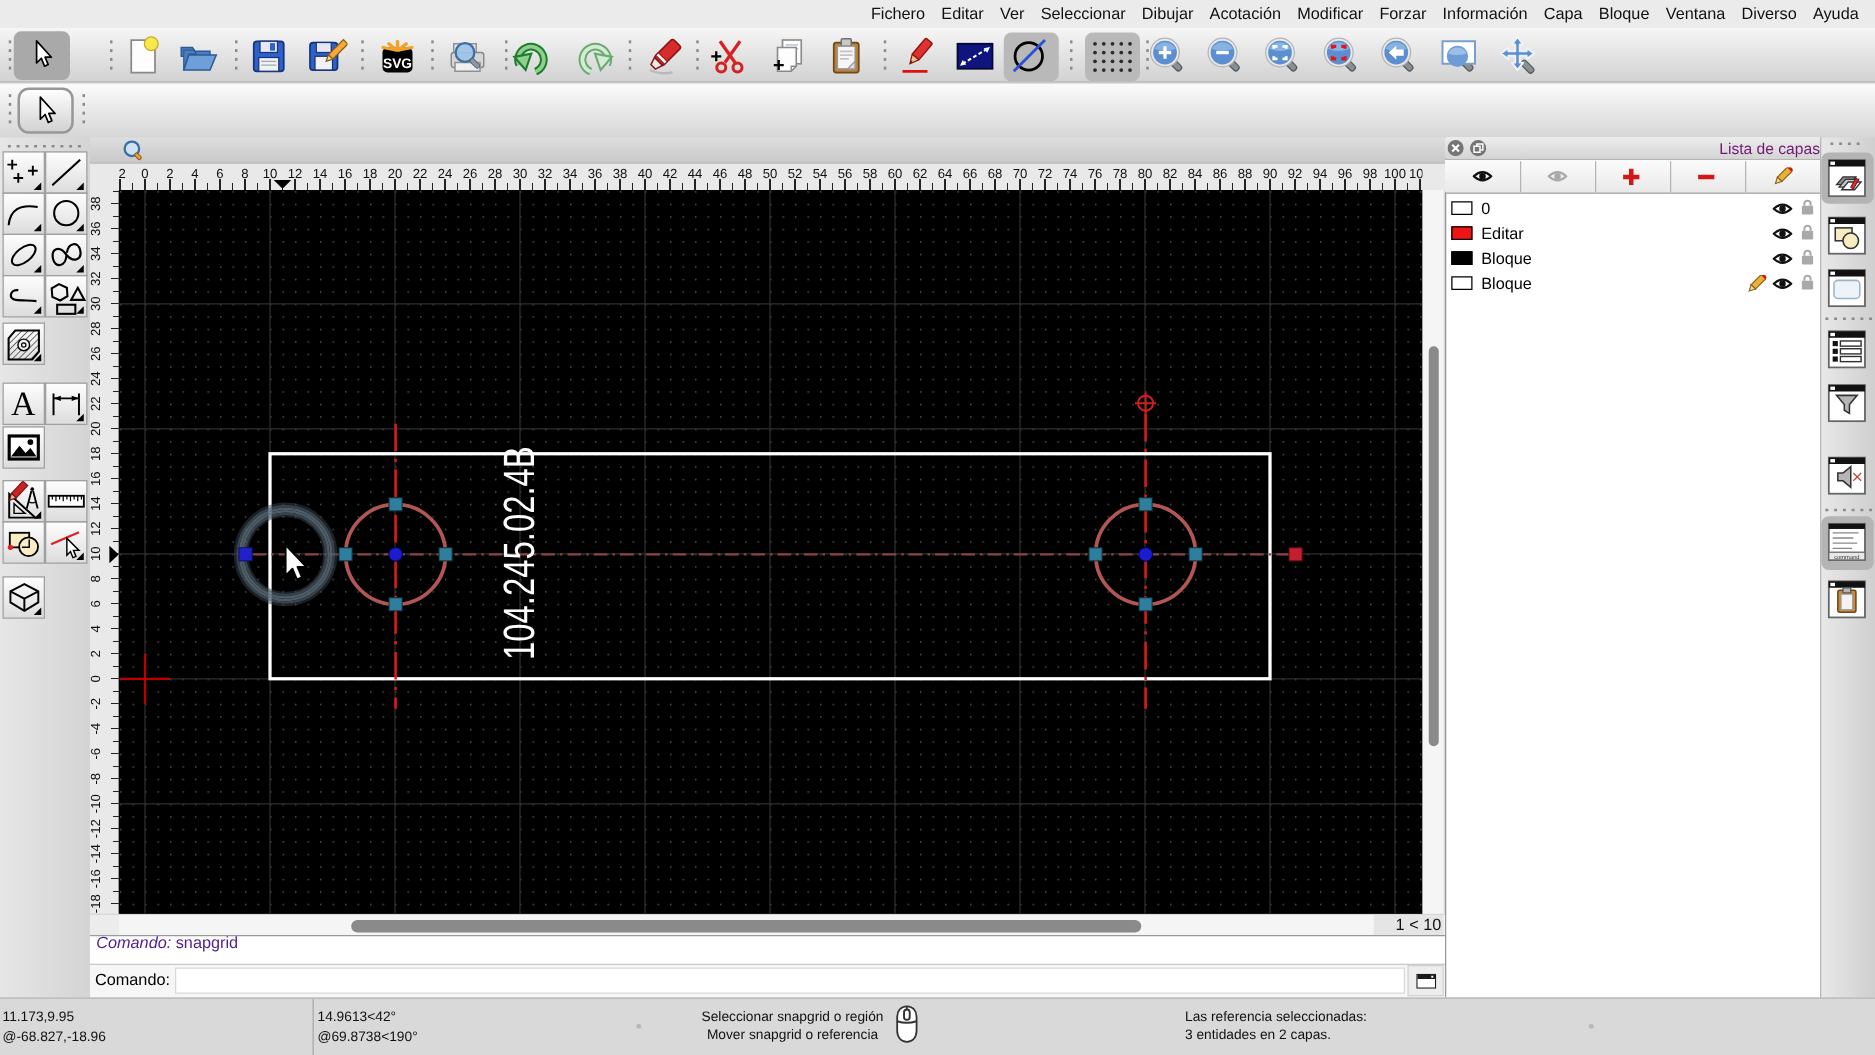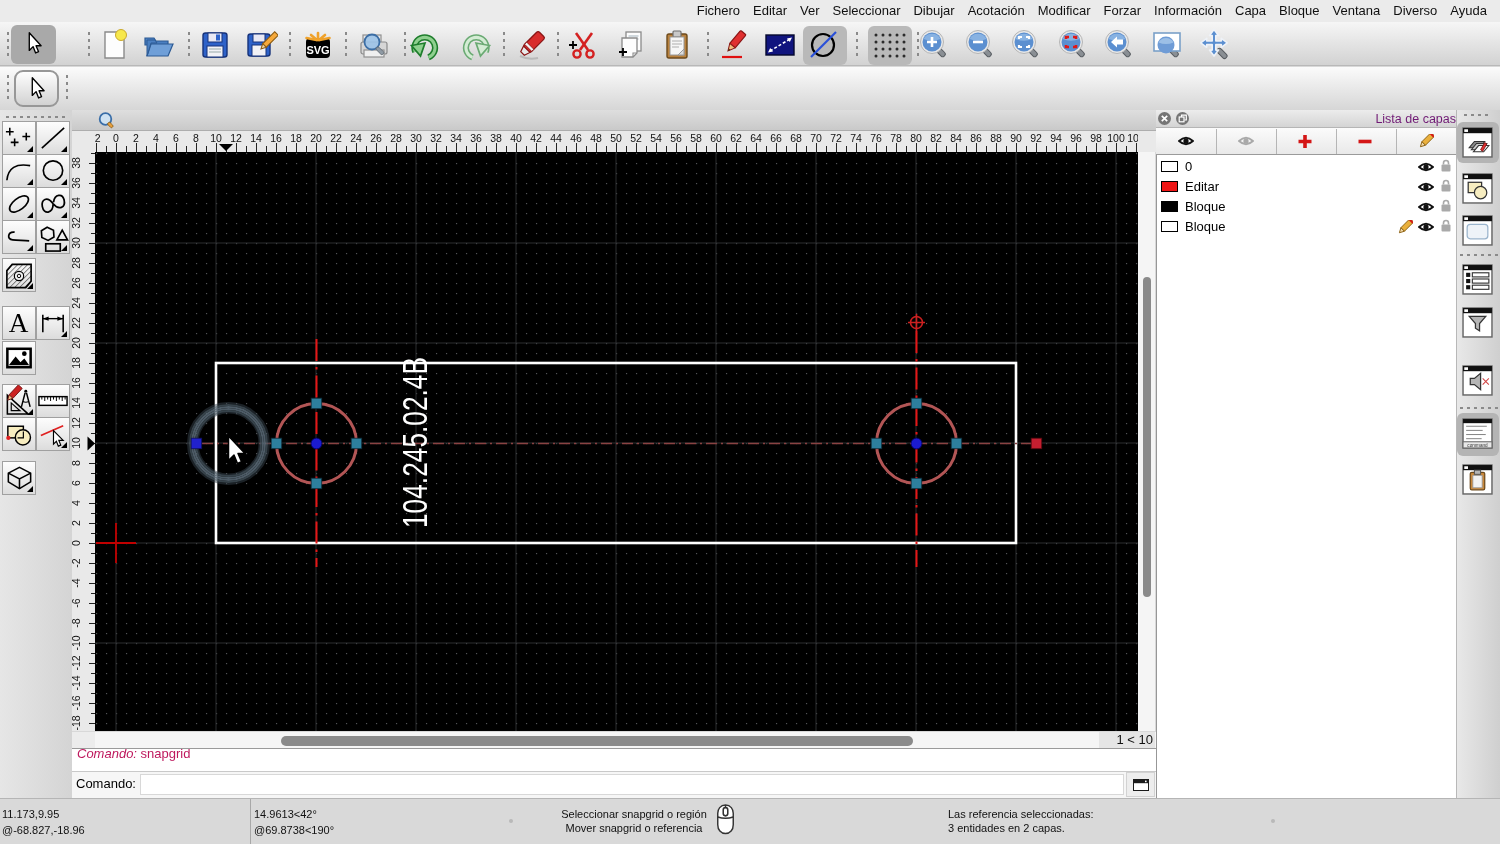--- a/index.html
+++ b/index.html
@@ -646,21 +646,21 @@
       <text x="332" y="376" transform="rotate(-90 332 376)" font-family="Liberation Sans" font-size="35" fill="#fff" textLength="171" lengthAdjust="spacingAndGlyphs">104.245.02.4B</text>
       <path d="M133.5 284 L133.5 308.5 L139 303 L142.5 311.5 L146.5 309.8 L143 301.5 L150 301.5 Z" fill="#fff" stroke="#000" stroke-width="1.5" stroke-linejoin="round"></path>
     </svg>
 <div class="abs" style="left:1138px;top:152px;width:18px;height:579px;background:#f5f5f5;border-right:1px solid #d8d8d8;"></div>
 <div class="abs" style="left:1143px;top:277px;width:8px;height:320px;background:#8a8a8a;border-radius:4px;"></div>
 <div class="abs" style="left:72px;top:732px;width:23px;height:16px;background:#ececec;"></div>
     <div class="abs" style="left:95px;top:732px;width:1061px;height:16px;background:#f5f5f5;"></div>
 <div class="abs" style="left:281px;top:736px;width:632px;height:10px;background:#8a8a8a;border-radius:5px;"></div>
 <div class="abs" style="left:1099px;top:732px;width:56px;height:16px;background:#e5e5e5;font-size:13px;line-height:16px;color:#111;text-align:right;padding-right:2px;">1 &lt; 10</div>
 <div class="abs" style="left:72px;top:748px;width:1084px;height:50px;background:#fff;border-top:1px solid #9a9a9a;"></div>
-<div class="abs" style="left:77px;top:746px;width:900px;height:16px;font-size:13px;color:#be185d;"><i>Comando:</i> snapgrid</div>
+<div class="abs" style="left:77px;top:746px;width:900px;height:16px;font-size:13px;color:#4c1d95;"><i>Comando:</i> snapgrid</div>
 <div class="abs" style="left:72px;top:771px;width:1084px;height:27px;background:#f6f6f6;border-top:1px solid #c9c9c9;"></div>
 <div class="abs" style="left:76px;top:776px;width:800px;height:18px;font-size:13px;color:#000;">Comando:</div>
 <div class="abs" style="left:140px;top:774px;width:984px;height:21px;background:#fff;border:1px solid #d8d8d8;"></div>
 <div class="abs" style="left:1126px;top:772px;width:29px;height:25px;background:#ededed;border:1px solid #d2d2d2;"></div>
 <svg class="abs" style="left:1133px;top:779px;" width="16" height="12" viewBox="0 0 16 12">
       <rect x="0.5" y="0.5" width="15" height="11" fill="#fff" stroke="#1a1a1a" stroke-width="1"></rect>
       <rect x="1" y="1" width="14" height="3.2" fill="#1a1a1a"></rect>
       <rect x="12" y="1.6" width="1.6" height="1.6" fill="#fff"></rect>
     </svg>
 <div class="abs" style="left:1156px;top:110px;width:300px;height:688px;background:#fff;border-left:1px solid #979797;"></div>

